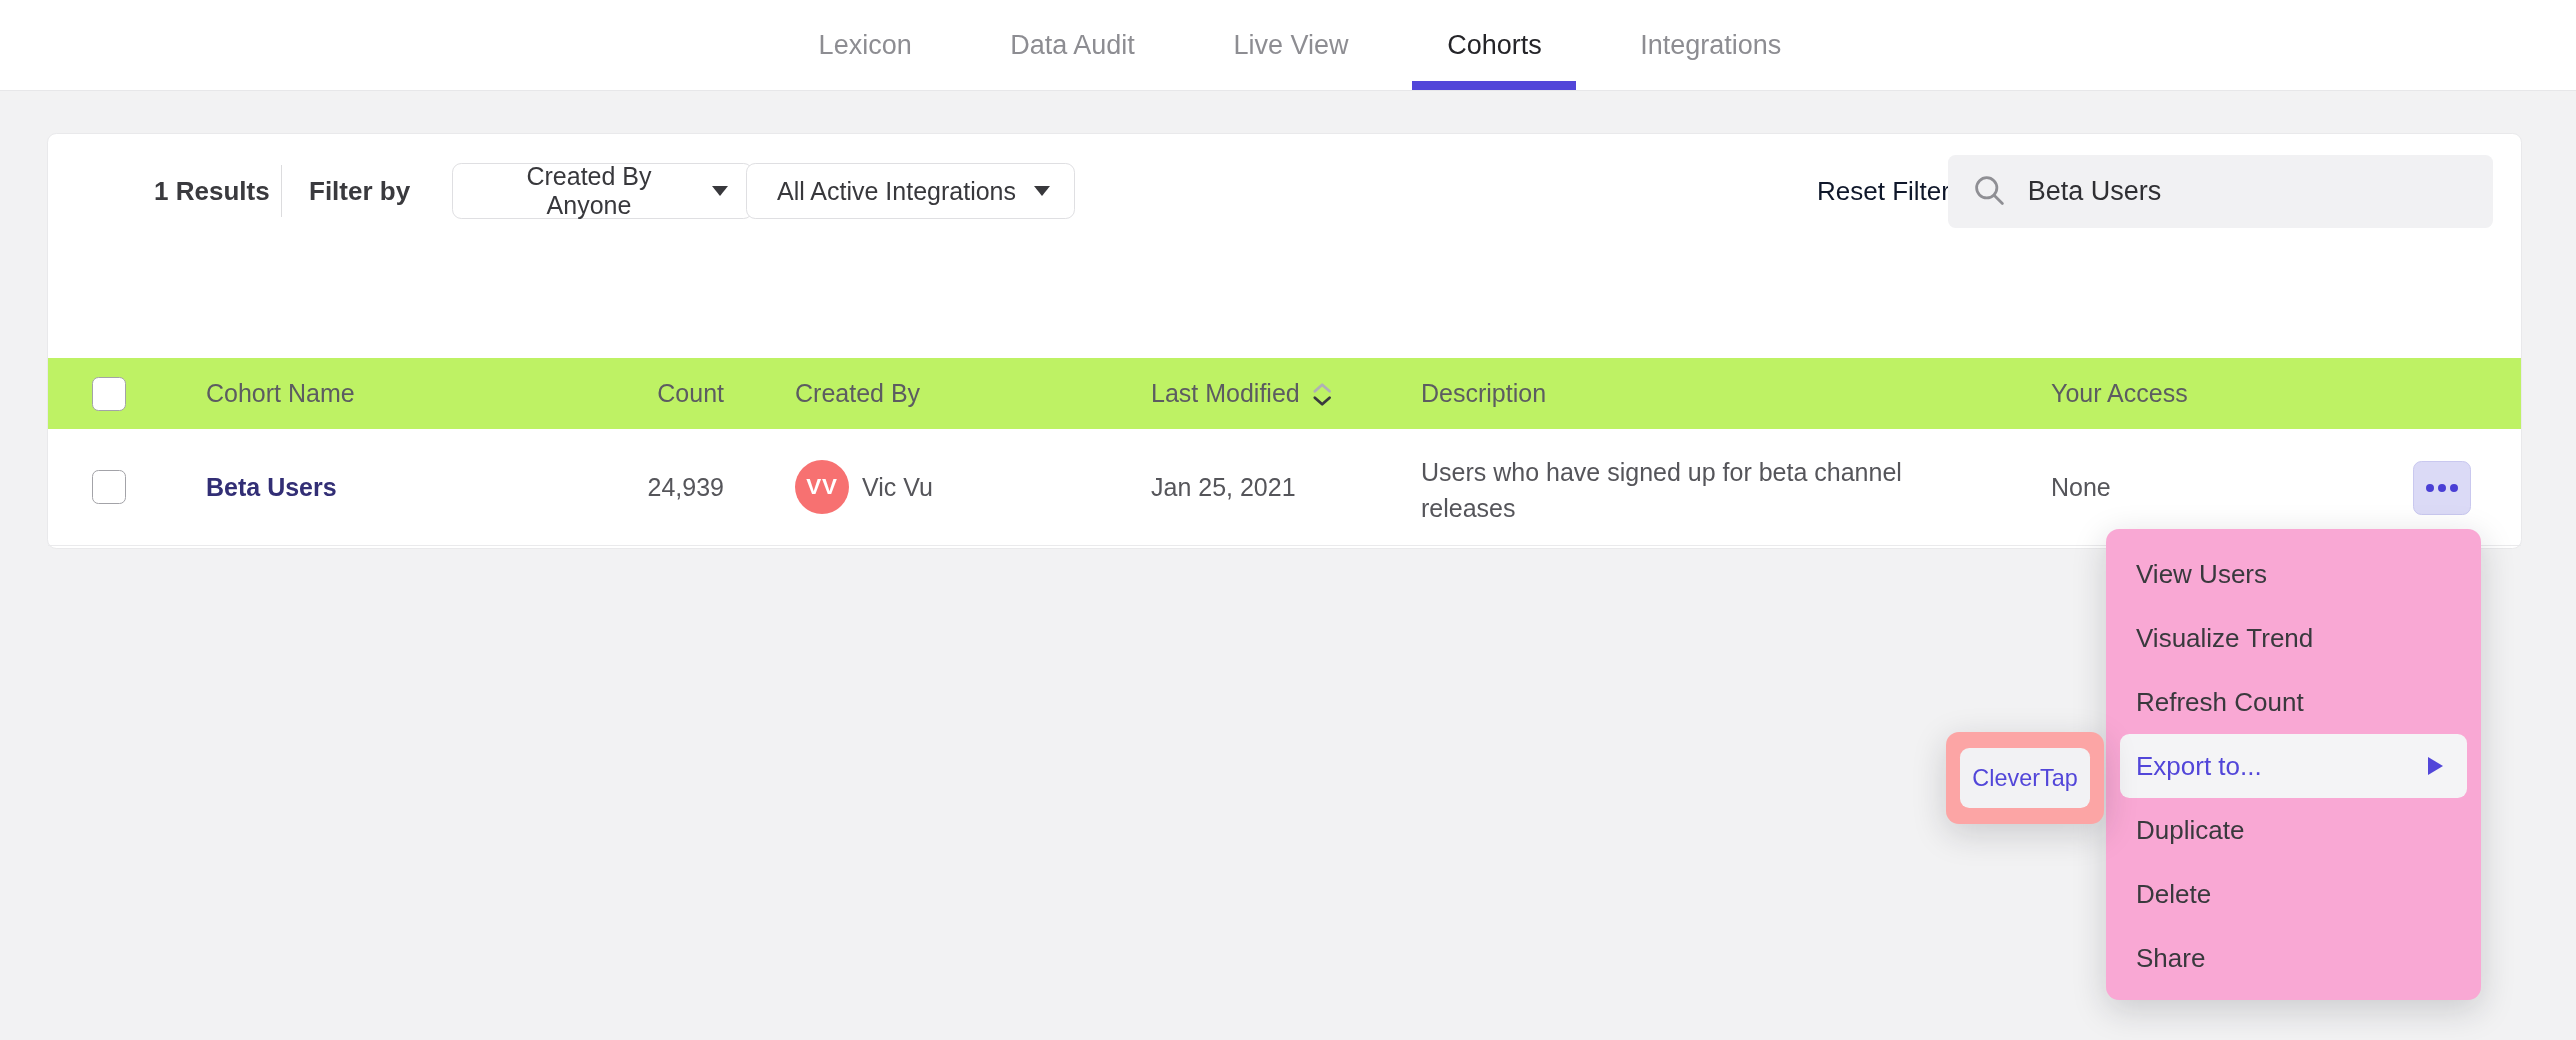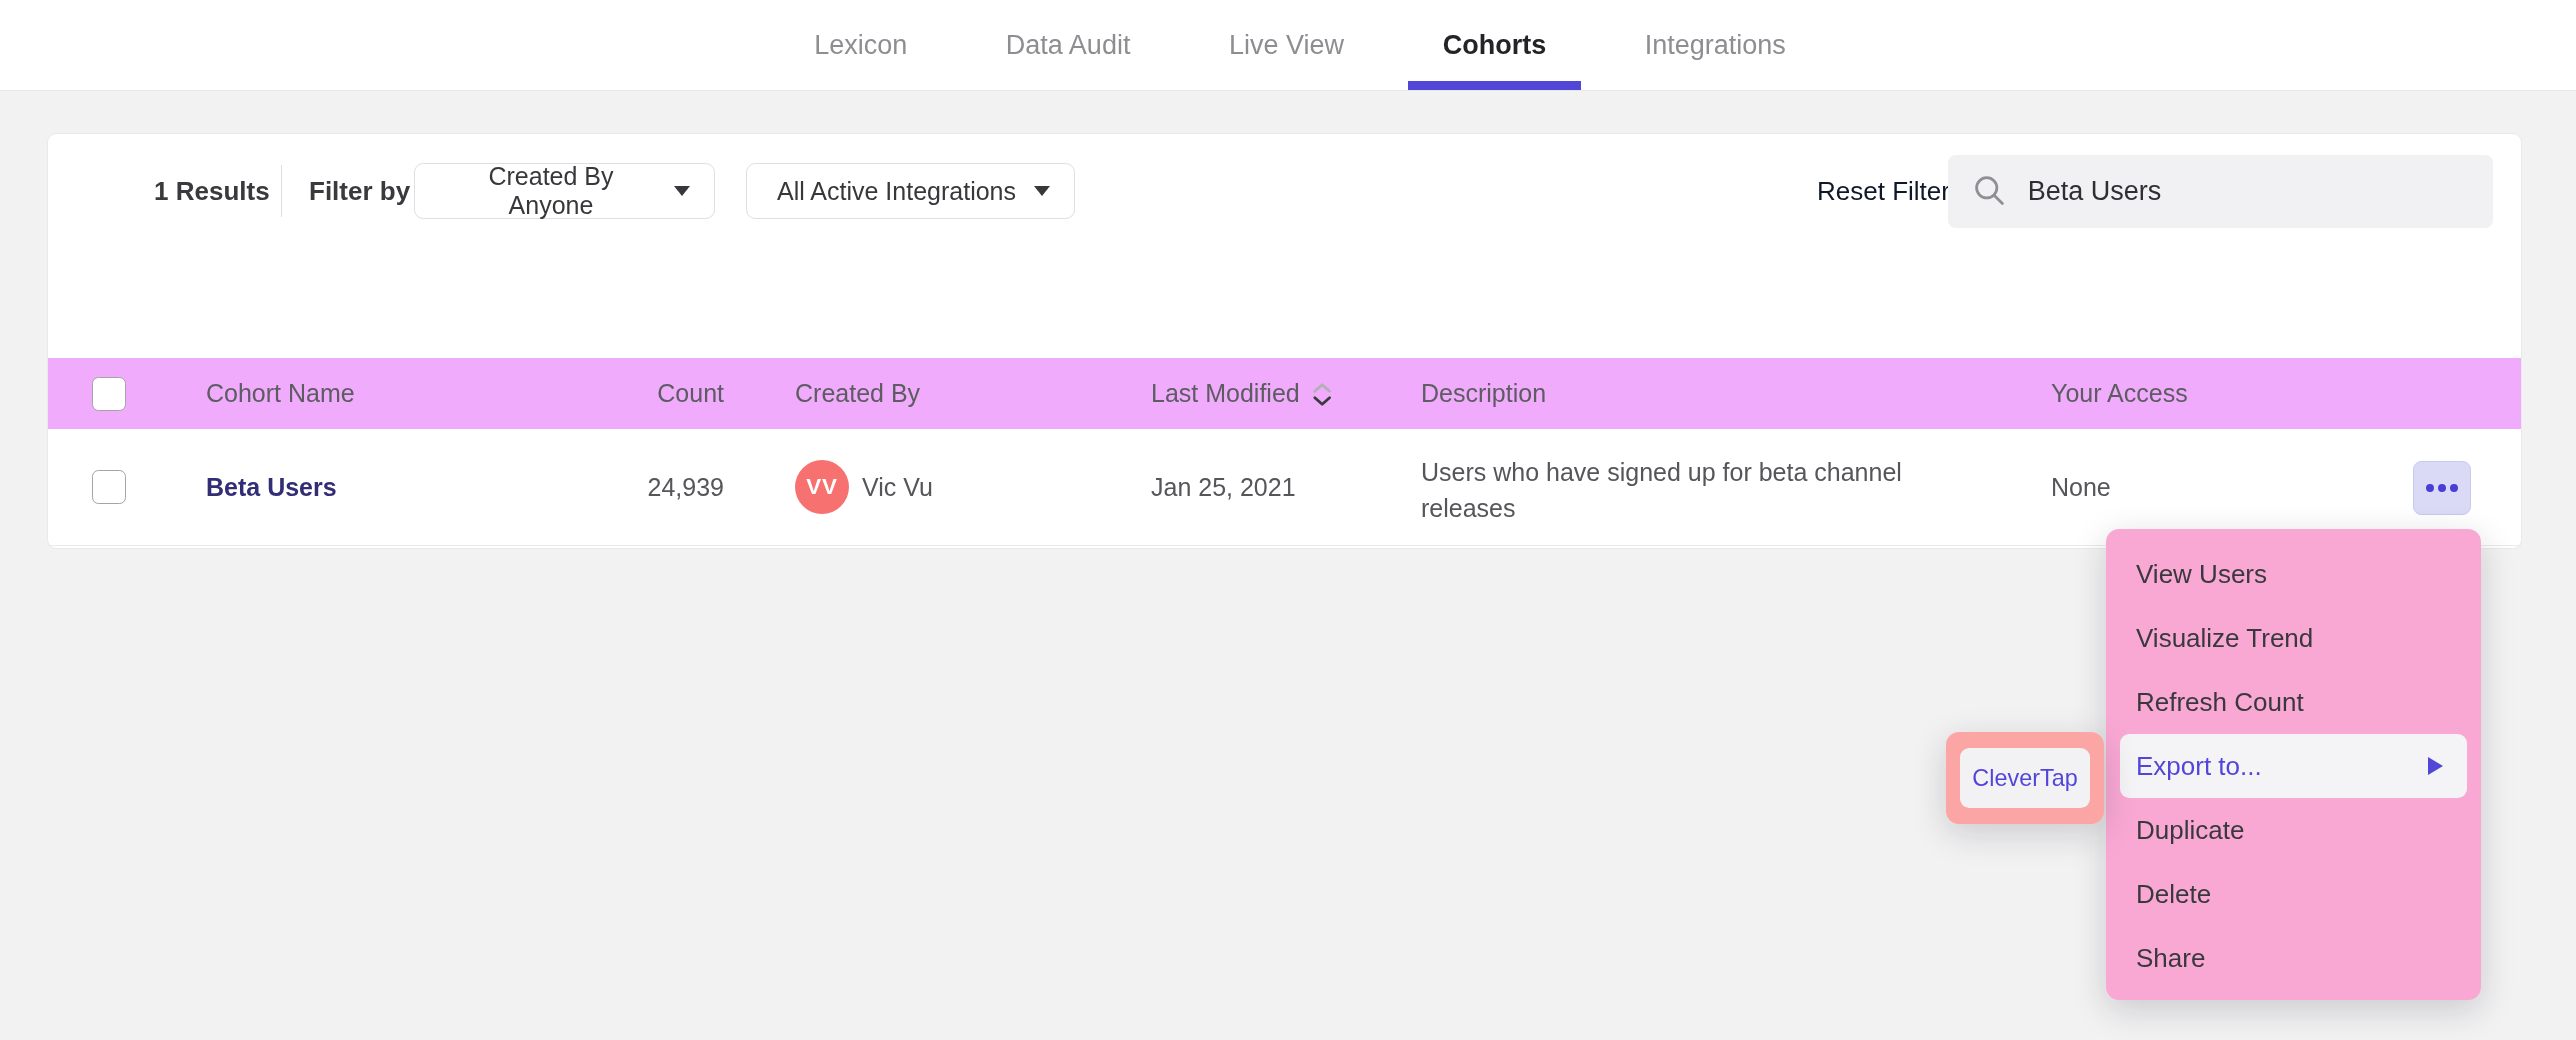--- a/index.html
+++ b/index.html
@@ -19,21 +19,21 @@
   }
   
   .topnav{
     height:91px;background:#ffffff;border-bottom:0.9px solid #e7e7e9;
     display:flex;justify-content:center;align-items:stretch;gap:69px;
   }
   .tab{
     display:flex;align-items:center;font-size:27px;color:#8d8d92;
     position:relative;padding:0 2.8px;cursor:pointer;margin-left:24px;
   }
-  .tab.active{color:#242428;font-weight:700;}
+  .tab.active{color:#242428;font-weight:400;}
   .tab.active::after{
     content:"";position:absolute;left:-32px;right:-32px;bottom:0;height:9.3px;
     background:var(--purple);
   }
   
   .card{
     position:absolute;left:47px;top:133px;width:2475px;height:416px;
     background:#ffffff;border:0.9px solid var(--border);border-radius:9.3px;
   }
   .card-head{position:relative;height:110px;border-bottom:0.9px solid #eaeaec;}
@@ -55,37 +55,37 @@
   .filter-bar{position:relative;height:114px;}
   .filter-bar > *{position:absolute;top:0;bottom:0;display:flex;align-items:center;}
   .results{left:106px;font-size:26px;font-weight:600;color:#3a3a3e;}
   .vdiv{left:233px;top:31px;bottom:31px;width:0.9px;background:#dcdcde;}
   .filter-by{left:261px;font-size:26px;font-weight:600;color:#3a3a3e;}
   .dropdown{
     top:29px;bottom:29px;border:0.9px solid #dfdfe2;border-radius:9.3px;background:#fff;
     display:flex;align-items:center;justify-content:space-between;
     padding:0 24px 0 30px;font-size:25px;font-weight:500;color:#38383c;cursor:pointer;
   }
-  .dd-created{left:366px;width:301px;}
+  .dd-created{left:404px;width:301px;}
   .dd-integrations{left:698px;width:329px;}
   .caret{
     width:0;height:0;border-left:8.4px solid transparent;border-right:8.4px solid transparent;
     border-top:10.3px solid #38383c;margin-left:17px;
   }
   .reset{left:1741px;font-size:26px;color:#0f172a;cursor:pointer;margin-left:28px;}
   .search{
     left:1900px;top:20.5px;bottom:20.5px;width:545px;background:#f1f1f3;border-radius:7.5px;
     display:flex;align-items:center;padding:0 18.7px 0 24px;gap:18.7px;
   }
   .search input{
     flex:1;border:none;outline:none;background:transparent;
     font-family:inherit;font-size:27px;color:var(--ink);
   }
   
-  .thead{position:absolute;left:0;right:0;top:224px;height:71px;background:#f0abfc;}
+  .thead{position:absolute;left:0;right:0;top:224px;height:71px;background:#bef264;}
   .thead > *{position:absolute;top:0;bottom:0;display:flex;align-items:center;
     font-size:25px;color:var(--head-text);}
   .trow{position:absolute;left:0;right:0;top:295px;height:117px;border-bottom:0.9px solid #eaeaec;}
   .trow > *{position:absolute;top:0;bottom:0;display:flex;align-items:center;
     font-size:25px;color:var(--gray-text);}
   .col-check{left:44px;}
   .col-name{left:158px;}
   .col-count{left:420px;width:256px;justify-content:flex-end;}
   .col-createdby{left:747px;}
   .col-modified{left:1103px;gap:11.2px;justify-content:flex-end;}

